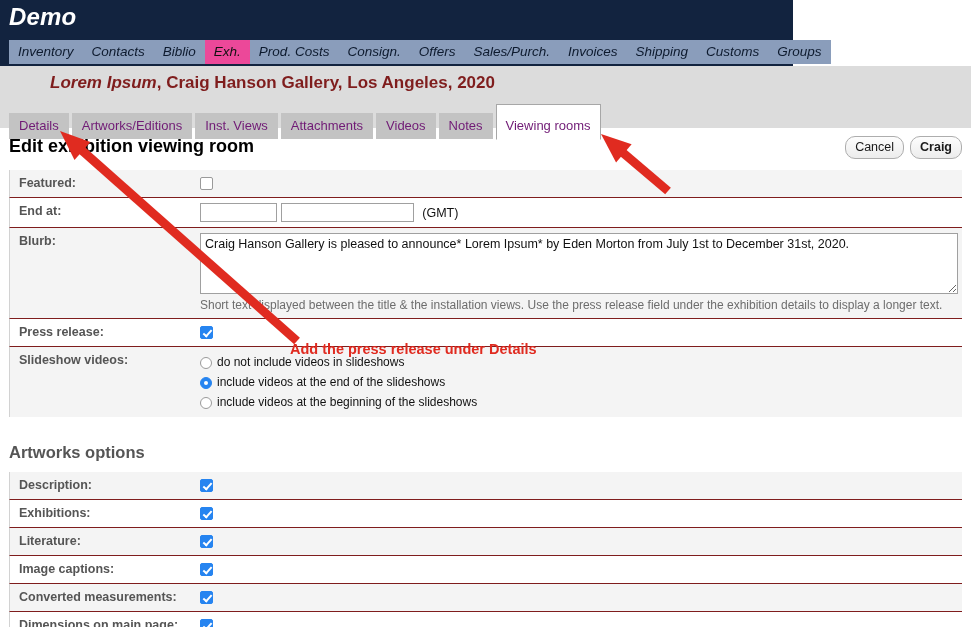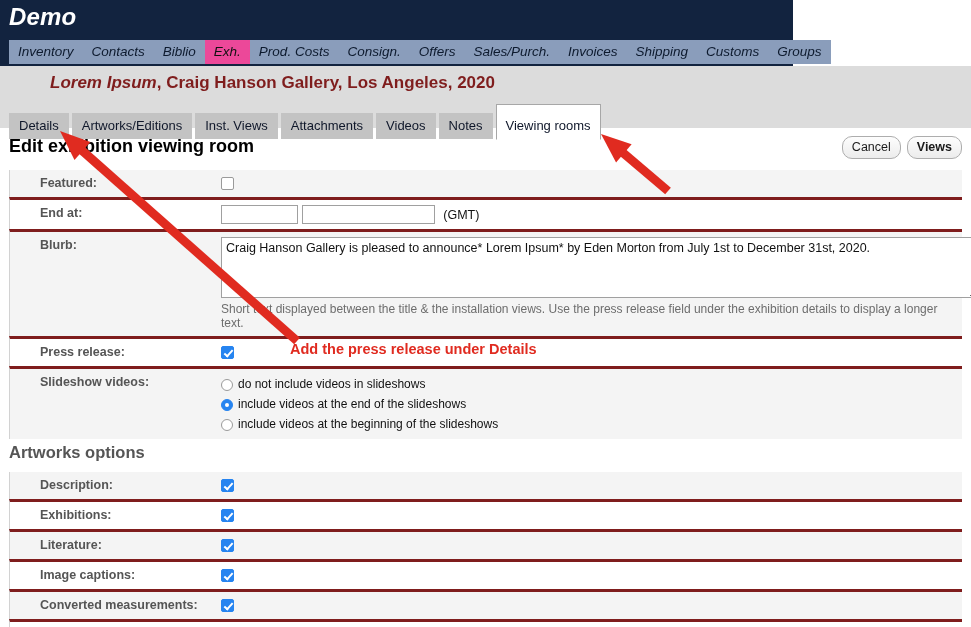--- a/index.html
+++ b/index.html
@@ -78,21 +78,21 @@
   .subtabs {
     position: absolute;
     left: 9px; top: 103px;
     display: flex;
     gap: 3px;
     align-items: flex-end;
     z-index: 4;
   }
   .stab {
     background: #c3c3c3;
-    color: #0f172a;
+    color: #701a75;
     font-size: 13px;
     padding: 5px 10px 6px 10px;
     line-height: 15px;
     white-space: nowrap;
     cursor: pointer;
   }
   .stab.active {
     background: #ffffff;
     border: 1px solid #a7a7a7;
     border-bottom: 1px solid #ffffff;
@@ -137,24 +137,23 @@
   }
   #form-main { top: 170px; }
   #form-artworks { top: 472px; }
 
   .formtable .row {
     display: flex;
     align-items: flex-start;
     border-left: 1px solid #d2d2d2;
     background: #ffffff;
     min-height: 27px;
-    padding-left: 21px;
   }
   .formtable .row.alt { background: #f4f4f4; }
-  .formtable .row.sep { border-top: 3px solid #7f1d1d; justify-content: flex-end; }
+  .formtable .row.sep { border-top: 1px solid #7f1d1d; justify-content: flex-end; }
 
   .lbl {
     width: 190px;
     flex: 0 0 190px;
     padding: 6px 0 6px 9px;
     font-size: 12.5px;
     font-weight: bold;
     color: #555555;
     box-sizing: border-box;
   }
@@ -320,21 +319,21 @@
     <div class="stab">Inst. Views</div>
     <div class="stab">Attachments</div>
     <div class="stab">Videos</div>
     <div class="stab">Notes</div>
     <div class="stab active">Viewing rooms</div>
   </div>
 
 <div class="page-head">Edit exhibition viewing room</div>
 <div class="head-btns">
   <button class="btn">Cancel</button>
-  <button class="btn primary">Views</button>
+  <button class="btn primary">Craig</button>
 </div>
 
 <div class="formtable" id="form-main">
 
   <div class="row alt">
     <div class="lbl">Featured:</div>
     <div class="fld">
       <span class="cbx" id="cbx-featured"></span>
     </div>
   </div>

